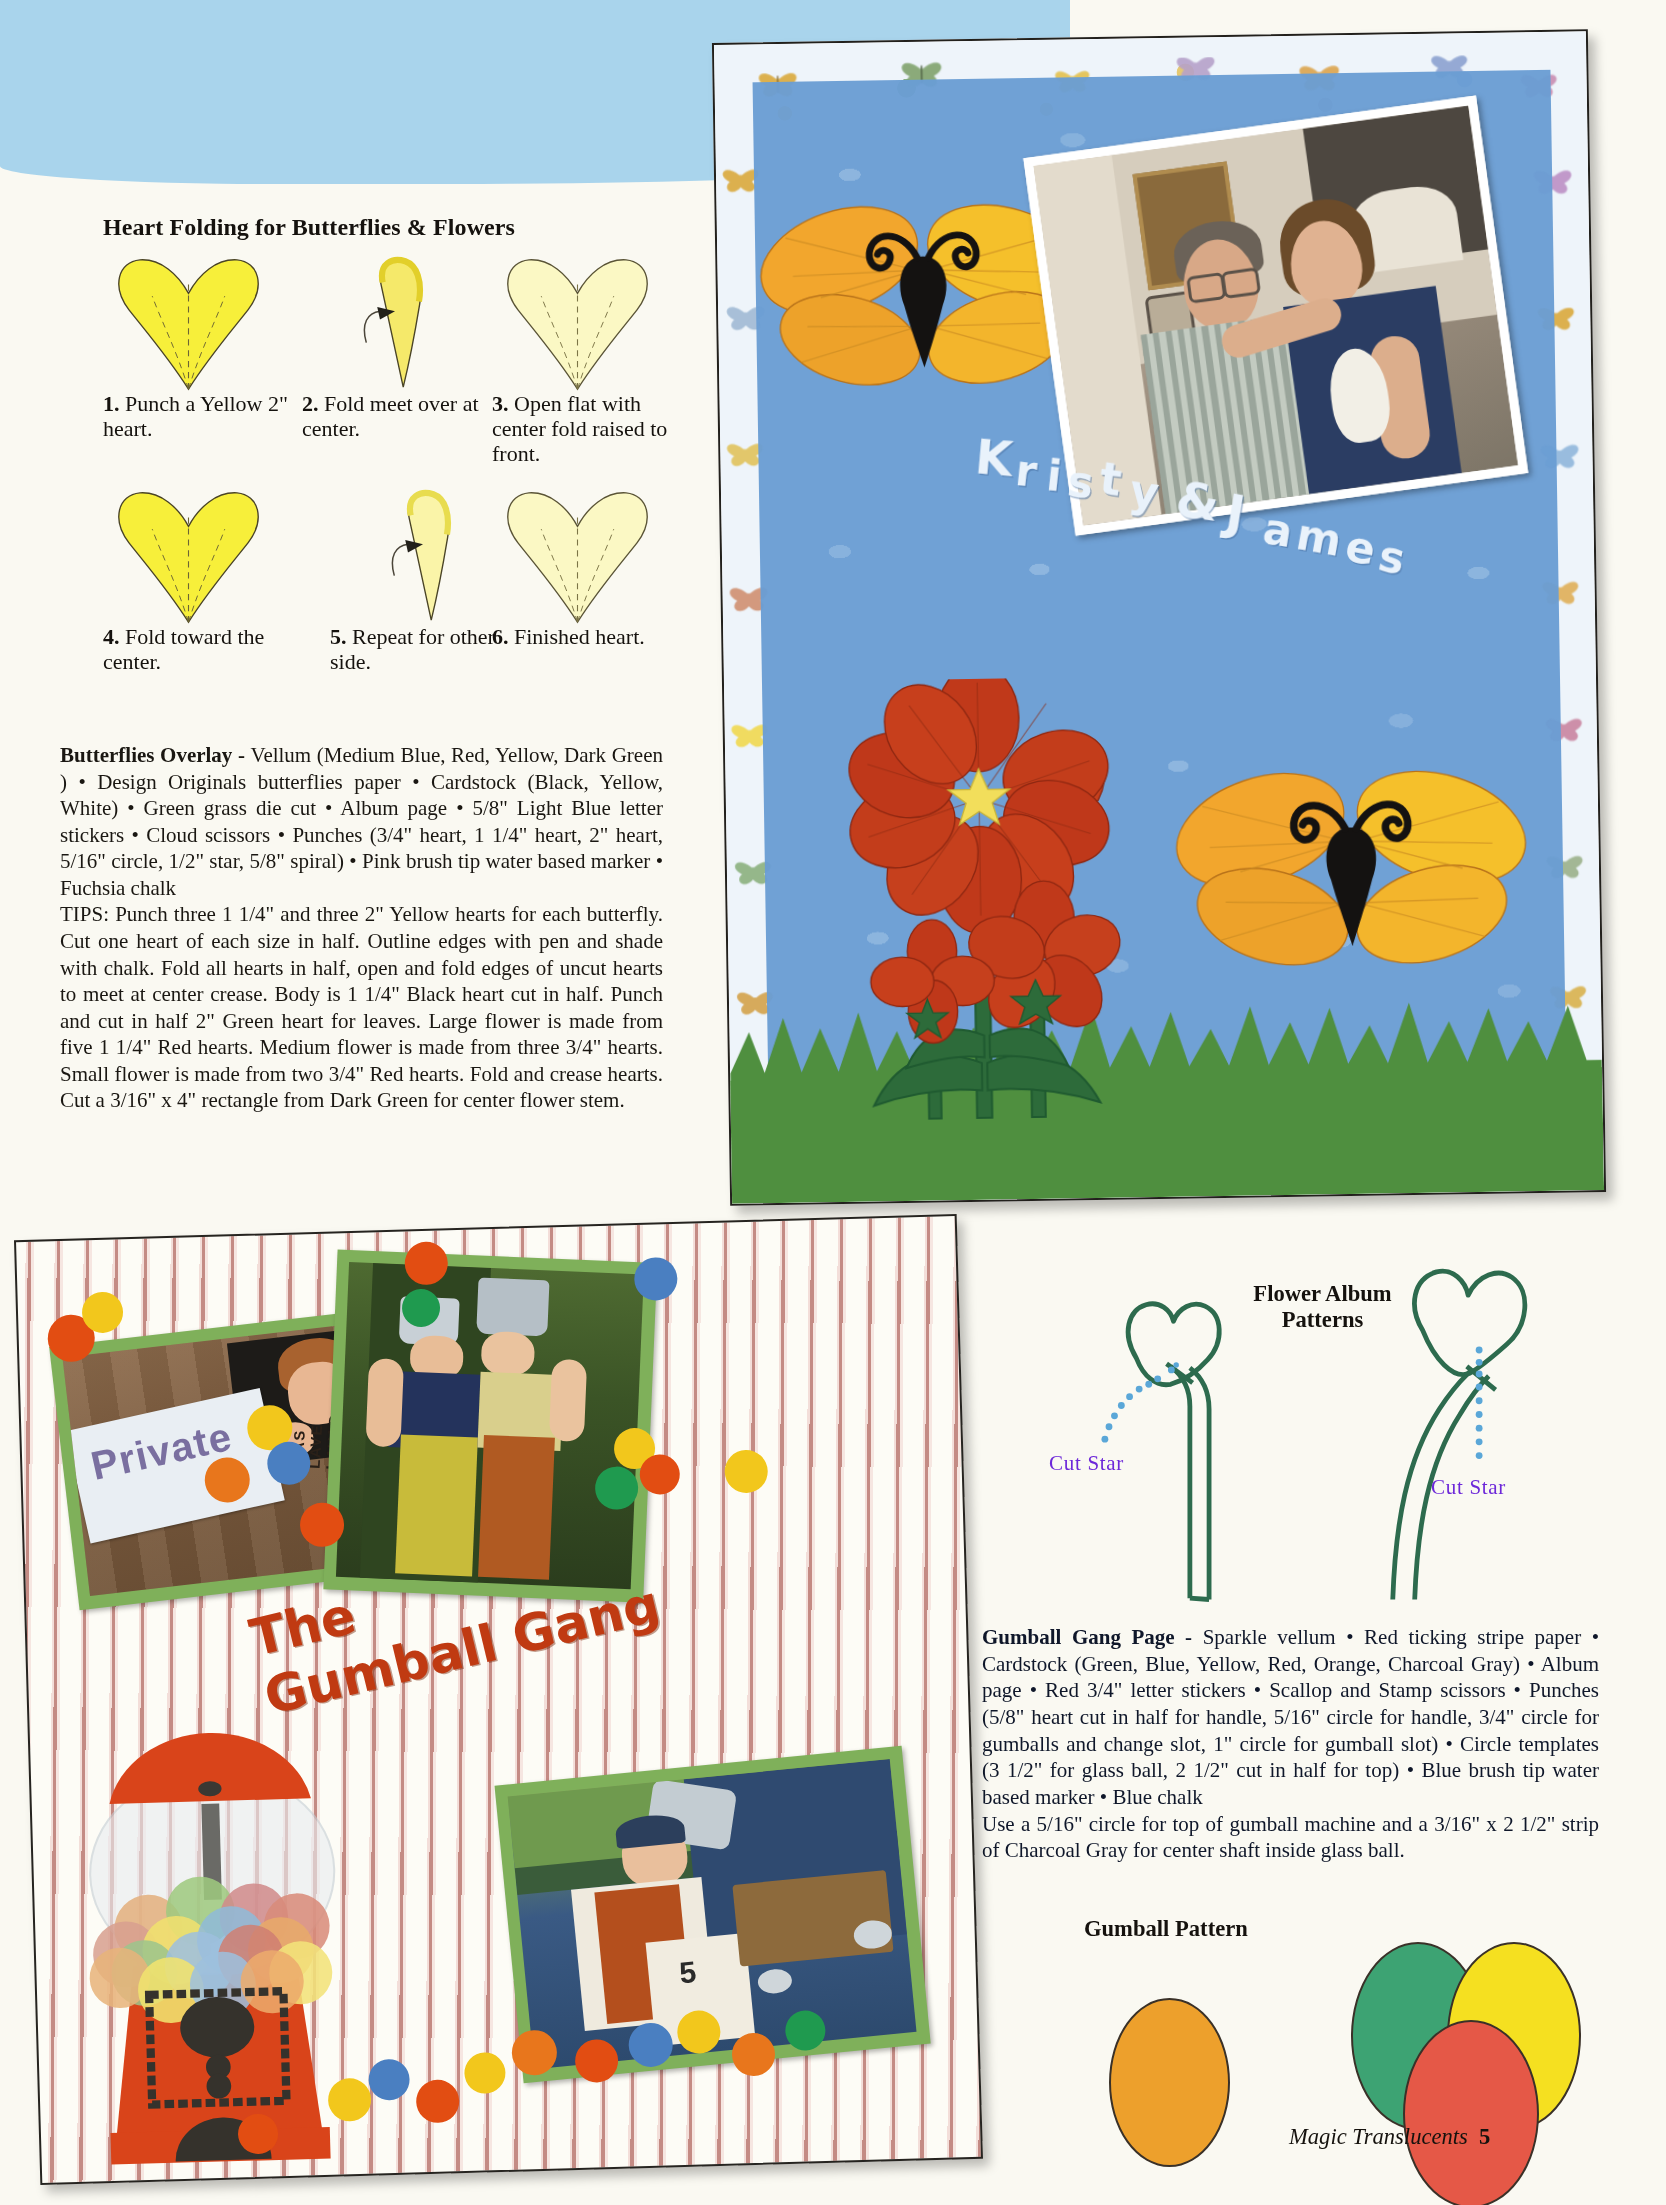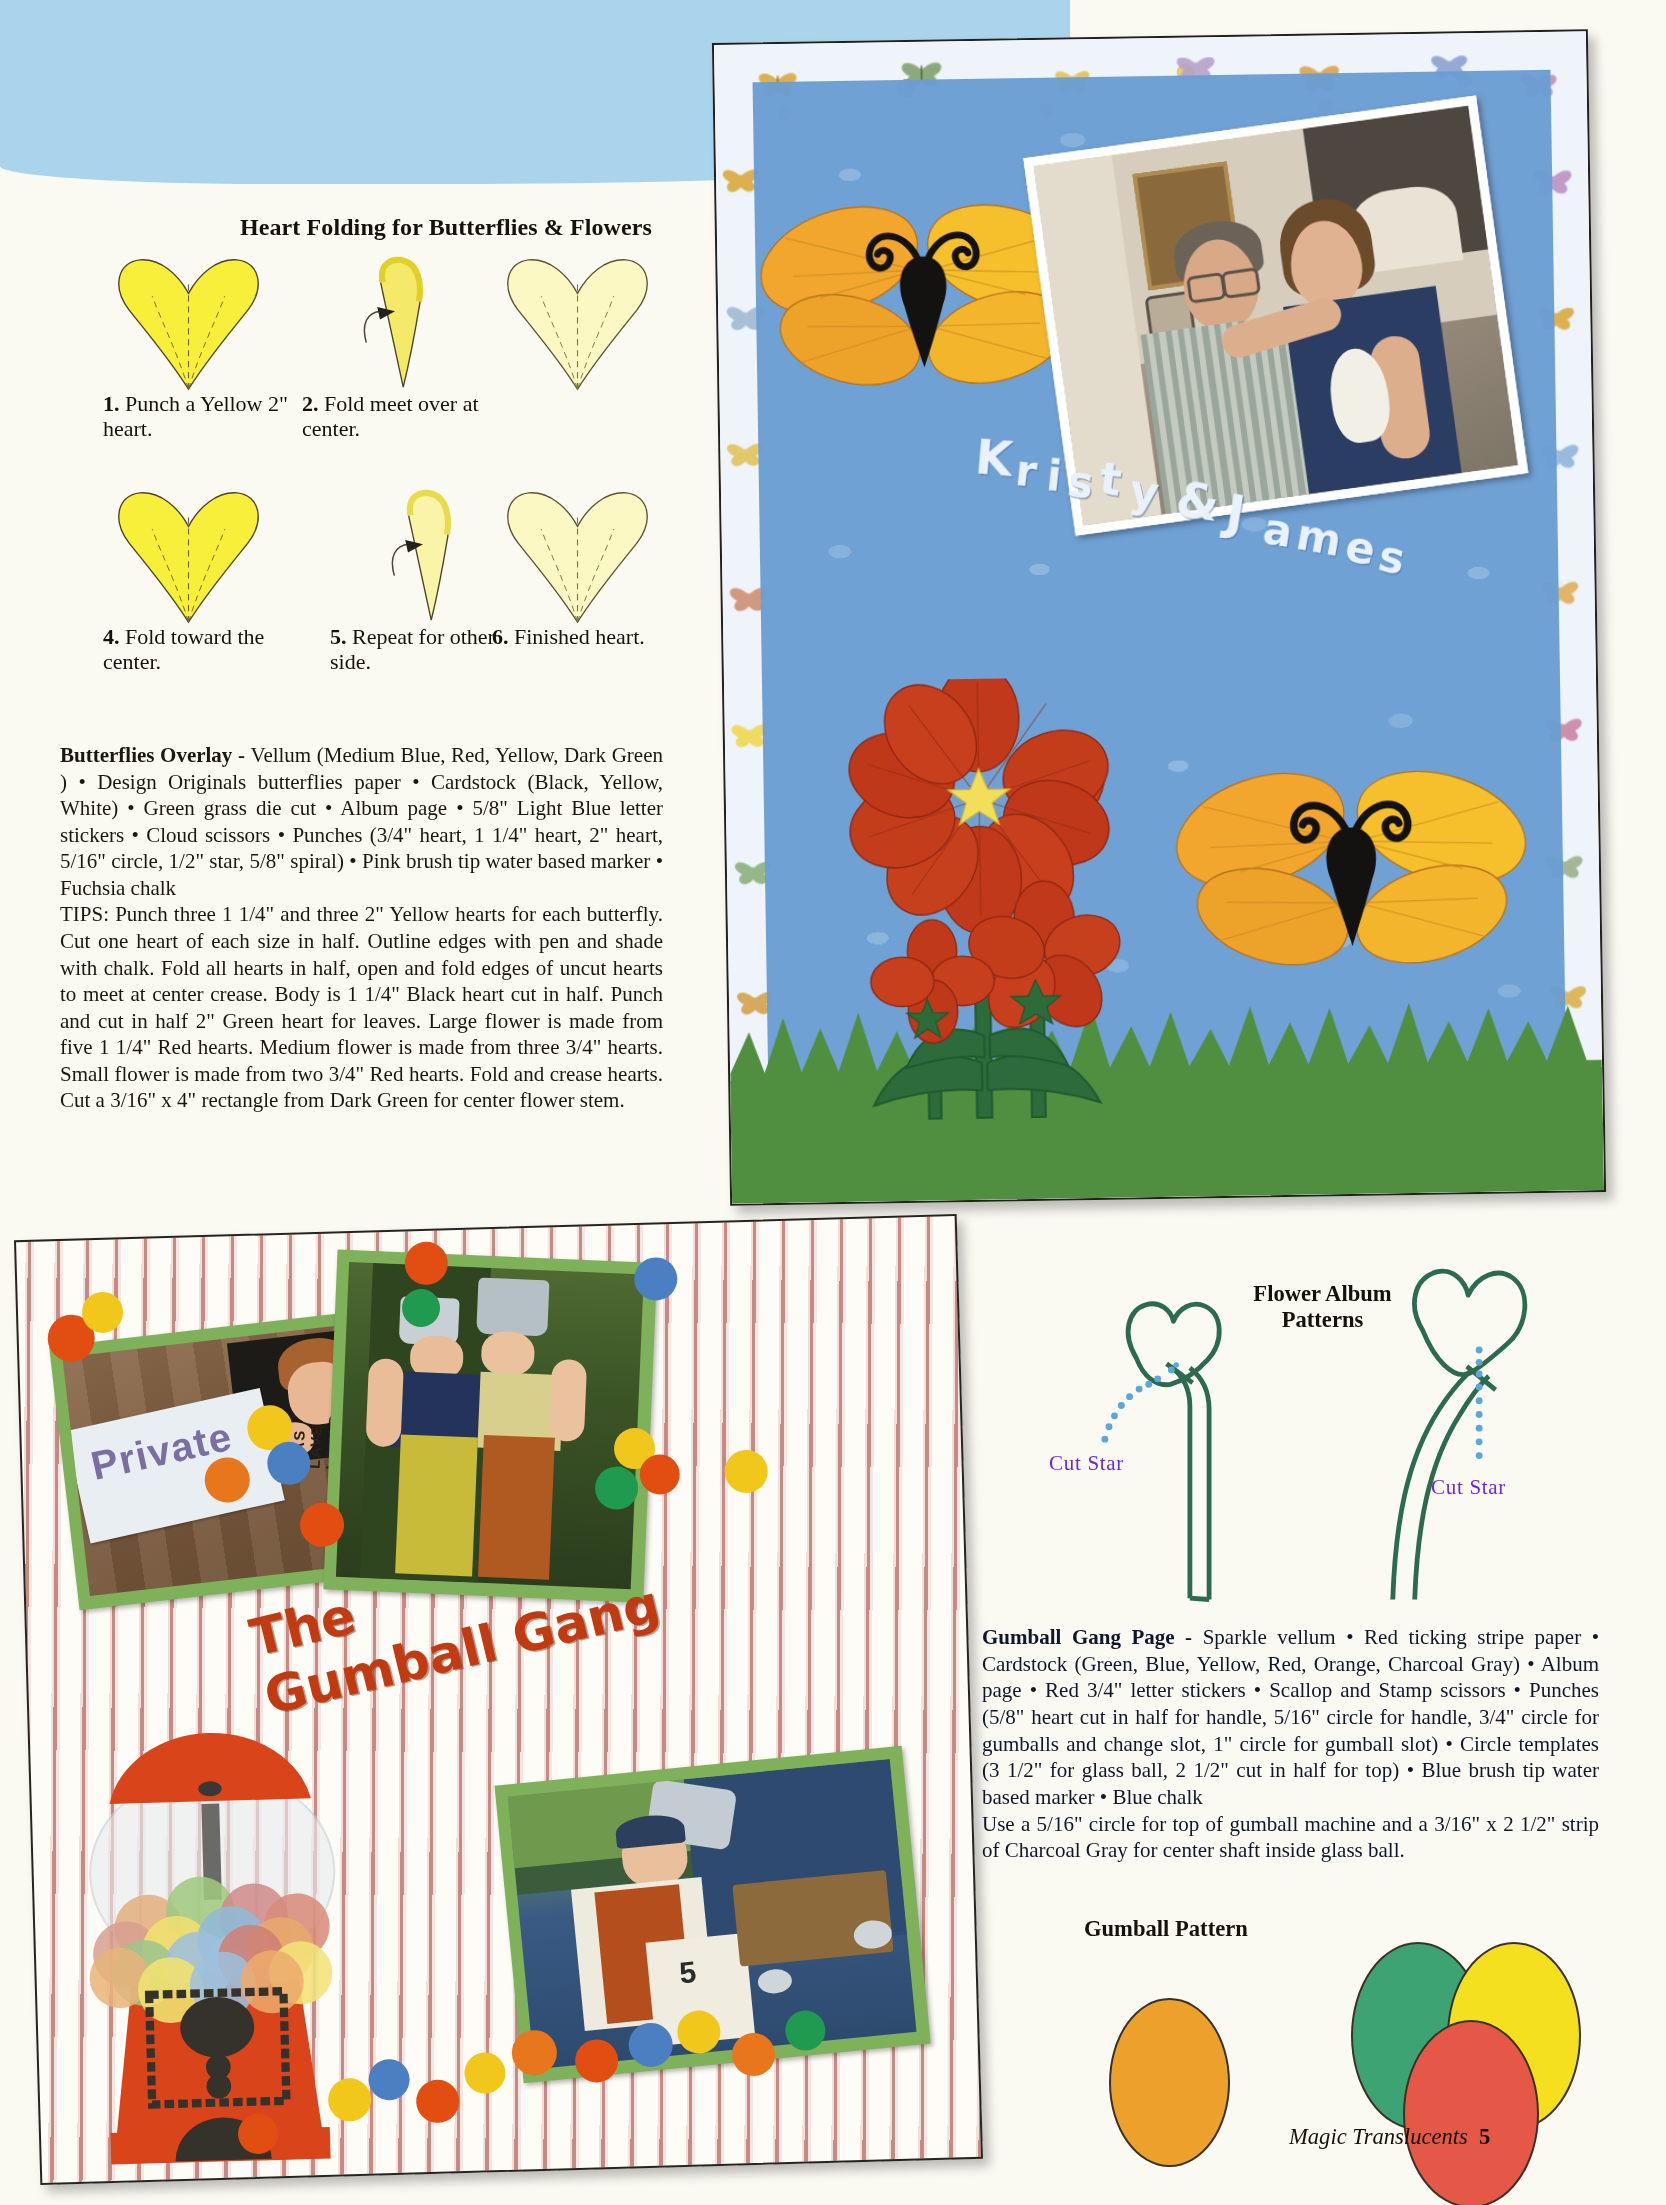--- a/index.html
+++ b/index.html
@@ -10,21 +10,21 @@
   #blue-band{position:absolute;left:0;top:0;width:1070px;height:184px;
     background:#a9d4ec;
     border-bottom-right-radius:617px 41px;
     border-bottom-left-radius:274px 18px;}
   #page-white{position:absolute;left:0;top:0;width:1666px;height:2205px;background:#f7f6ef;z-index:-2;}
 
   
   .abs{position:absolute;}
 
   
-  #heart-title{position:absolute;left:103px;top:214px;width:549px;text-align:right;
+  #heart-title{position:absolute;left:103px;top:214px;width:549px;text-align:left;
      font-weight:bold;font-size:24px;letter-spacing:0.1px;color:#15120e;
      font-family:"Liberation Serif",serif;}
   .heart-cell{position:absolute;width:199px;}
   .heart-cap{font-size:22px;line-height:1.13;color:#15120e;font-family:"Liberation Serif",serif;}
   .heart-cap b{font-weight:bold;}
   .heart-art{position:relative;height:137px;}
 
   
   #butterflies-copy{position:absolute;left:60px;top:742px;width:603px;
      font-size:21px;line-height:1.265;color:#1a1712;text-align:justify;
@@ -172,20 +172,24 @@
 
   <div class="heart-cell" style="left:492px;top:255px;">
     <div class="heart-art">
       <svg width="171" height="137" viewBox="0 0 250 200">
         <path d="M125 196 C 96 150 60 108 38 80 C 12 46 22 10 54 7 C 84 5 110 28 125 56 C 140 28 166 5 196 7 C 228 10 238 46 212 80 C 190 108 154 150 125 196 Z" fill="#fbf8c4" stroke="#5a5436" stroke-width="2"></path>
         <path d="M125 196 L125 40" stroke="#7b7446" stroke-width="1.6" stroke-dasharray="9 7" fill="none"></path>
         <path d="M125 196 C 108 140 85 96 72 60" stroke="#7b7446" stroke-width="1.4" stroke-dasharray="9 7" fill="none"></path>
         <path d="M125 196 C 142 140 165 96 178 60" stroke="#7b7446" stroke-width="1.4" stroke-dasharray="9 7" fill="none"></path>
       </svg>
     </div>
+    <div class="heart-cap">
+      <b>3.</b>
+      <span>Open flat with center fold raised to front.</span>
+    </div>
   </div>
 
   <div class="heart-cell" style="left:103px;top:488px;">
     <div class="heart-art">
       <svg width="171" height="137" viewBox="0 0 250 200">
         <path d="M125 196 C 96 150 60 108 38 80 C 12 46 22 10 54 7 C 84 5 110 28 125 56 C 140 28 166 5 196 7 C 228 10 238 46 212 80 C 190 108 154 150 125 196 Z" fill="#f7ef3a" stroke="#4a4426" stroke-width="2"></path>
         <path d="M125 196 L125 40" stroke="#6d6533" stroke-width="1.6" stroke-dasharray="9 7" fill="none"></path>
         <path d="M125 196 C 108 140 85 96 72 60" stroke="#6d6533" stroke-width="1.4" stroke-dasharray="9 7" fill="none"></path>
         <path d="M125 196 C 142 140 165 96 178 60" stroke="#6d6533" stroke-width="1.4" stroke-dasharray="9 7" fill="none"></path>
       </svg>

